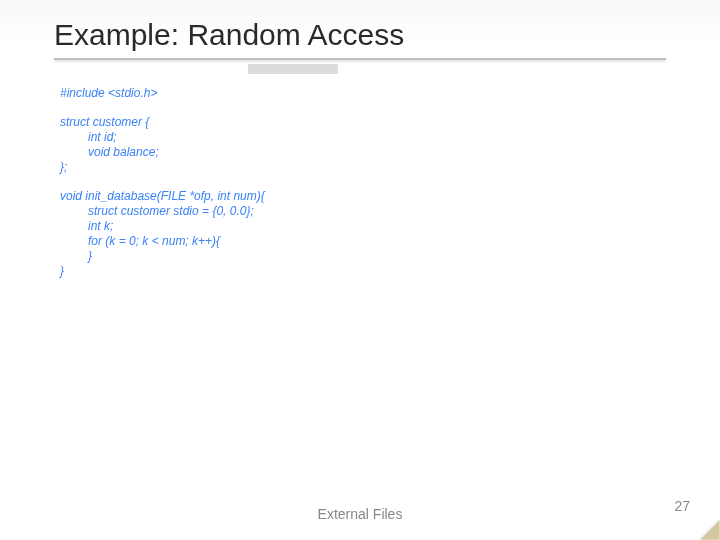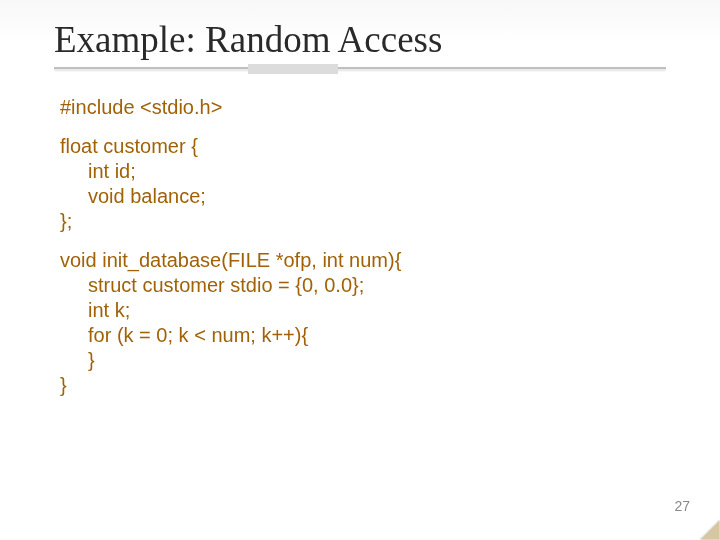--- a/index.html
+++ b/index.html
@@ -11,49 +11,50 @@
     position: relative;
     overflow: hidden;
   }
   .slide {
     width: 100%;
     height: 100%;
     padding: 18px 54px 30px 54px;
     position: relative;
   }
   .title {
-    font-size: 37px;
+    font-size: 30px;
     color: #2a2a2a;
     font-weight: 400;
     letter-spacing: 0px;
     margin-bottom: 6px;
-    font-family: Liberation Serif, serif;
+    font-family: Liberation Sans, sans-serif;
   }
   .rule {
     height: 2px;
     background: #c0c0c0;
     box-shadow: 0 2px 2px rgba(0,0,0,0.12);
     margin-bottom: 8px;
     width: 100%;
   }
   .accent {
     position: absolute;
     top: 64px;
     left: 248px;
     width: 90px;
     height: 10px;
     background: #dcdcdc;
   }
   .body {
     font-family: Tahoma, Verdana, sans-serif;
-    font-size: 20px;
-    color: #a16207;
+    font-size: 12px;
+    color: #3b82f6;
     line-height: 1.25;
     padding-top: 18px;
     padding-left: 6px;
+    font-style: italic;
   }
   .block { margin-bottom: 14px; }
   .ind1 { padding-left: 28px; }
   .ind3 { padding-left: 84px; }
   .footer-center {
     position: absolute;
     bottom: 18px;
     left: 0;
     width: 100%;
     text-align: center;
@@ -98,32 +99,33 @@
   <div class="rule"></div>
   <div class="accent"></div>
 
   <div class="body">
 
     <div class="block">
       <div>#include &lt;stdio.h&gt;</div>
     </div>
 
     <div class="block">
-      <div>float customer {</div>
+      <div>struct customer {</div>
       <div class="ind1">int id;</div>
       <div class="ind1">void balance;</div>
       <div>};</div>
     </div>
 
     <div class="block">
       <div>void init_database(FILE *ofp, int num){</div>
       <div class="ind1">struct customer stdio = {0, 0.0};</div>
       <div class="ind1">int k;</div>
       <div class="ind1">for (k = 0; k &lt; num; k++){</div>
       <div class="ind1">}</div>
       <div>}</div>
     </div>
 
   </div>
 
+  <div class="footer-center">External Files</div>
   <div class="footer-num">27</div>
   <div class="corner"></div>
 </div>
 
 </body></html>

